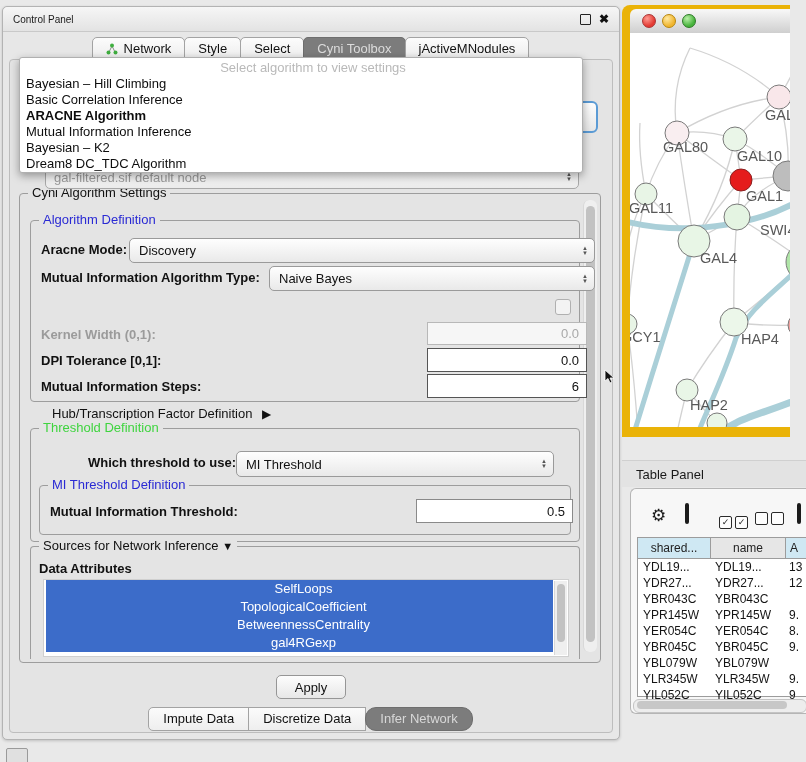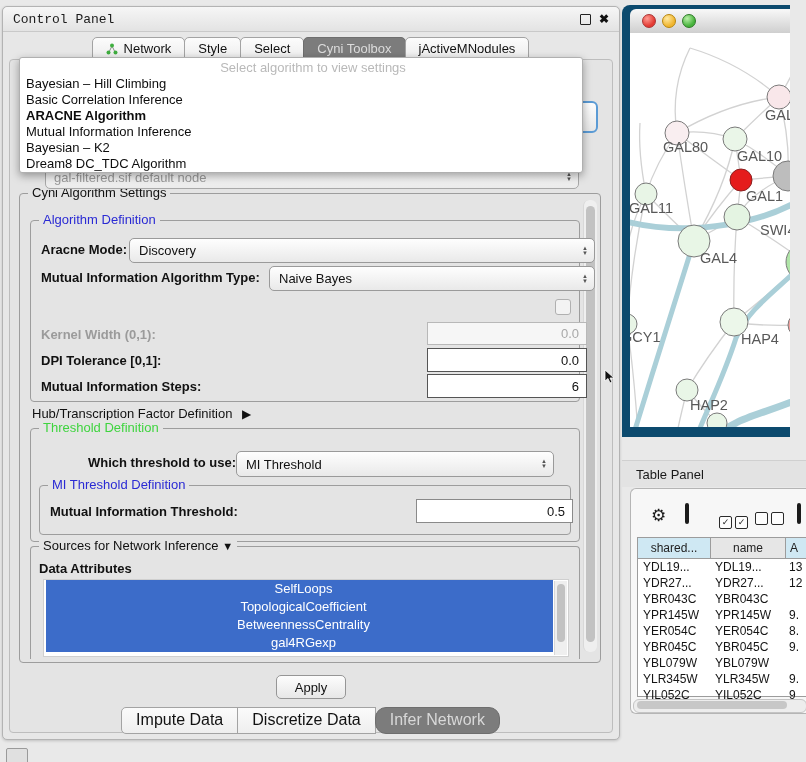--- a/index.html
+++ b/index.html
@@ -5,21 +5,21 @@
   html,body{margin:0;padding:0;}
   .stage{position:relative;width:806px;height:762px;background:#e9e9e9;overflow:hidden;
          font-family:"Liberation Sans",sans-serif;-webkit-font-smoothing:antialiased;}
 
   
   .cp{position:absolute;left:2px;top:6px;width:616px;height:732px;background:#e7e7e7;
       border:1px solid #b3b3b3;border-radius:5px;box-shadow:0 1px 3px rgba(0,0,0,.18);}
   .cp-titlebar{position:absolute;left:0;top:0;right:0;height:24px;
       background:linear-gradient(#f6f6f6,#e3e3e3);border-bottom:1px solid #c9c9c9;
       border-radius:5px 5px 0 0;display:flex;align-items:center;padding:0 10px;}
-  .cp-title{font-size:13px;color:#1a1a1a;font-family:Liberation Mono, monospace;}
+  .cp-title{font-size:10px;color:#1a1a1a;}
   .win-btns{margin-left:auto;display:flex;align-items:center;gap:8px;}
   .btn-min{width:9px;height:9px;border:1.5px solid #222;border-radius:1px;}
   .btn-close{font-size:12px;font-weight:bold;color:#111;line-height:12px;}
 
   
   .cp-tabs{position:absolute;top:30px;left:0;right:0;display:flex;justify-content:center;}
   .tab{border:1px solid #a3a3a3;border-radius:5px 5px 0 0;margin-left:-1px;
        background:linear-gradient(#fcfcfc,#ececec);font-size:13px;color:#111;
        padding:3px 13px 4px 13px;display:flex;align-items:center;gap:6px;white-space:nowrap;}
   .tab.sel{background:#7c7c7c;color:#dcdcdc;border-color:#6e6e6e;}
@@ -44,21 +44,21 @@
 
   
   .groupbox{position:absolute;border:1px solid #9d9d9d;border-radius:4px;}
   .legend{position:absolute;top:-9px;left:8px;background:#e4e4e4;padding:0 4px;
           font-size:13px;color:#111;white-space:nowrap;}
   .legend.blue{color:#2a2ad4;}
   .legend.green{color:#3fd43f;}
 
   .lbl{position:absolute;font-size:13px;font-weight:bold;color:#111;white-space:nowrap;}
   .lbl.dis{color:#9b9b9b;}
-  .plain{font-weight:normal;}
+  .plain{font-weight:normal;margin-left:20px;}
 
   .combo{position:absolute;background:linear-gradient(#fefefe,#e9e9e9);border:1px solid #9a9a9a;
          border-radius:5px;font-size:13px;color:#111;display:flex;align-items:center;padding:0 9px;}
   .spin{position:absolute;right:6px;top:0;bottom:0;display:flex;flex-direction:column;
         justify-content:center;align-items:center;color:#555;font-size:6px;line-height:5px;}
   .field{position:absolute;background:#fff;border:1px solid #555;font-size:13px;color:#111;
          display:flex;align-items:center;justify-content:flex-end;padding:0 7px;}
   .field.dis{background:#f6f6f6;border-color:#b8b8b8;color:#a8a8a8;}
   .checkbox{position:absolute;width:14px;height:14px;border:1px solid #b0b0b0;border-radius:3px;
             background:#f3f3f3;}
@@ -69,27 +69,27 @@
         padding-left:8px;margin:0 15px 0 2px;white-space:nowrap;overflow:hidden;}
   .vscroll{position:absolute;background:#efefef;border-left:1px solid #d8d8d8;}
   .vthumb{position:absolute;background:#c2c2c2;border-radius:5px;}
 
   .apply-btn{position:absolute;left:50%;transform:translateX(-50%);top:668px;width:68px;height:22px;
         background:linear-gradient(#fdfdfd,#e7e7e7);border:1px solid #969696;border-radius:5px;
         font-size:13px;color:#111;display:flex;align-items:center;justify-content:center;}
 
   .bottom-tabs{position:absolute;top:700px;left:0;right:0;display:flex;justify-content:center;}
   .btab{border:1px solid #a3a3a3;margin-left:-1px;background:linear-gradient(#fbfbfb,#eeeeee);
-        font-size:16px;color:#111;padding:3px 14px 4px 14px;white-space:nowrap;}
+        font-size:13px;color:#111;padding:3px 14px 4px 14px;white-space:nowrap;}
   .btab:first-child{border-radius:5px 0 0 5px;}
   .btab:last-child{border-radius:0 5px 5px 0;}
   .btab.sel{background:#7c7c7c;color:#d8d8d8;border-color:#6e6e6e;border-radius:11px;}
 
   
-  .net-window{position:absolute;left:622px;top:5px;width:168px;height:432px;background:#0c4a6e;
+  .net-window{position:absolute;left:622px;top:5px;width:168px;height:432px;background:#eab308;
               border-radius:8px 0 0 0;}
   .net-titlebar{position:absolute;left:8px;top:4px;right:0;height:24px;
               background:linear-gradient(#f8f8f8,#cfcfcf);border-bottom:1px solid #8f8f8f;
               border-radius:6px 0 0 0;display:flex;align-items:center;padding-left:12px;gap:6px;}
   .light{width:12px;height:12px;border-radius:50%;}
   .light.red{background:radial-gradient(circle at 35% 30%,#ff9a92,#e33a32 65%);border:1px solid #a33;}
   .light.yellow{background:radial-gradient(circle at 35% 30%,#ffe9a0,#f0b52f 65%);border:1px solid #b8860b;}
   .light.green{background:radial-gradient(circle at 35% 30%,#b9f0a8,#47b33c 65%);border:1px solid #2c7a26;}
   .net-canvas{position:absolute;left:8px;top:28px;right:0;bottom:10px;background:#fff;overflow:hidden;}
   .net-canvas svg{position:absolute;left:0;top:0;}

